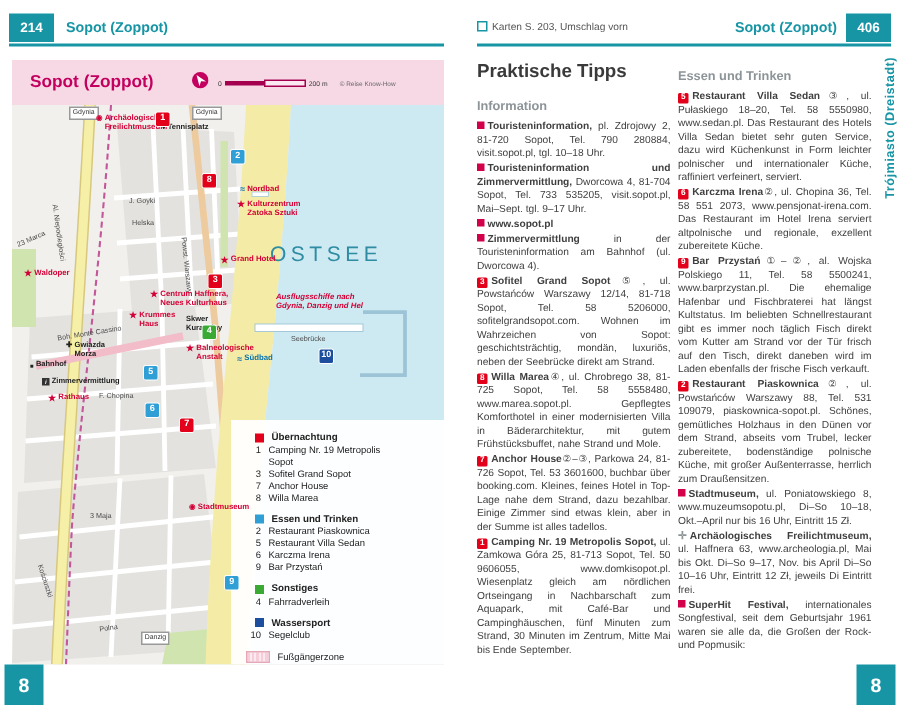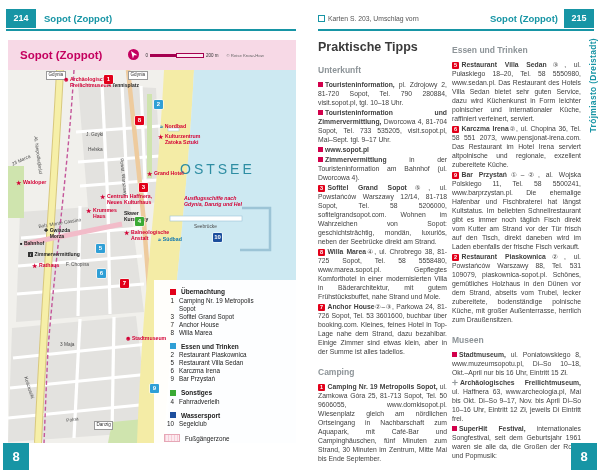--- a/index.html
+++ b/index.html
@@ -87,21 +87,21 @@
 </style>
 </head>
 <body>
 
 <div class="pagenum-box" style="left:6px;top:9px;">214</div>
 <div class="header-title" style="left:44px;top:9px;">Sopot (Zoppot)</div>
 <div class="header-rule" style="left:6px;top:29px;width:290px;"></div>
 
 <div class="header-note" style="left:318px;top:9px;"><span class="map-ref-icon"></span><span>Karten S. 203, Umschlag vorn</span></div>
 <div class="header-title" style="right:42px;top:9px;">Sopot (Zoppot)</div>
-<div class="pagenum-box" style="right:6px;top:9px;">215</div>
+<div class="pagenum-box" style="right:6px;top:9px;">406</div>
 <div class="header-rule" style="left:318px;top:29px;width:276px;"></div>
 
 <div class="map-wrap">
   <div class="map-titlebar">
     <span class="map-title">Sopot (Zoppot)</span>
     <span class="compass">
       <svg width="11" height="11">
           <circle cx="5.5" cy="5.5" r="5.5" fill="#c4005f"></circle>
           <path d="M5.5,1.2 L8.2,8.4 L5.5,6.4 L2.8,8.4 Z" fill="#ffffff" transform="rotate(-35 5.5 5.5)"></path>
         </svg>
@@ -358,38 +358,36 @@
       <div class="mmark" style="left: 88px; top: 174px; background: rgb(47, 159, 214);">5</div>
       <div class="mmark" style="left: 89px; top: 199px; background: rgb(47, 159, 214);">6</div>
       <div class="mmark" style="left: 112px; top: 209px; background: rgb(226, 0, 26);">7</div>
       <div class="mmark" style="left: 205px; top: 163px; background: rgb(28, 78, 157);">10</div>
       <div class="mmark" style="left: 142px; top: 314px; background: rgb(47, 159, 214);">9</div>
     </div>
 </div>
 
 <div class="col" style="left:318px;">
     <h1>Praktische Tipps</h1>
-    <h2>Unterkunft</h2>
+    <h2>Information</h2>
     <p class="entry"><span class="bullet-square"></span><b>Touristeninformation,</b> pl. Zdrojowy 2, 81-720 Sopot, Tel. 790 280884, visit.sopot.pl, tgl. 10–18 Uhr.</p>
     <p class="entry"><span class="bullet-square"></span><b>Touristeninformation und Zimmervermittlung,</b> Dworcowa 4, 81-704 Sopot, Tel. 733 535205, visit.sopot.pl, Mai–Sept. tgl. 9–17 Uhr.</p>
     <p class="entry"><span class="bullet-square"></span><b>www.sopot.pl</b></p>
     <p class="entry"><span class="bullet-square"></span><b>Zimmervermittlung</b> in der Touristeninformation am Bahnhof (ul. Dworcowa 4).</p>
     <p class="entry"><span class="num-box">3</span><b>Sofitel Grand Sopot</b><span class="cat">⑤</span>, ul. Powstańców Warszawy 12/14, 81-718 Sopot, Tel. 58 5206000, sofitelgrandsopot.com. Wohnen im Wahrzeichen von Sopot: geschichtsträchtig, mondän, luxuriös, neben der Seebrücke direkt am Strand.</p>
     <p class="entry"><span class="num-box">8</span><b>Willa Marea</b><span class="cat">④</span>, ul. Chrobrego 38, 81-725 Sopot, Tel. 58 5558480, www.marea.sopot.pl. Gepflegtes Komforthotel in einer modernisierten Villa in Bäderarchitektur, mit gutem Frühstücksbuffet, nahe Strand und Mole.</p>
     <p class="entry"><span class="num-box">7</span><b>Anchor House</b><span class="cat">②–③</span>, Parkowa 24, 81-726 Sopot, Tel. 53 3601600, buchbar über booking.com. Kleines, feines Hotel in Top-Lage nahe dem Strand, dazu bezahlbar. Einige Zimmer sind etwas klein, aber in der Summe ist alles tadellos.</p>
-    <h2>Camping</h2>
     <p class="entry"><span class="num-box">1</span><b>Camping Nr. 19 Metropolis Sopot,</b> ul. Zamkowa Góra 25, 81-713 Sopot, Tel. 50 9606055, www.domkisopot.pl. Wiesenplatz gleich am nördlichen Ortseingang in Nachbarschaft zum Aquapark, mit Café-Bar und Campinghäuschen, fünf Minuten zum Strand, 30 Minuten im Zentrum, Mitte Mai bis Ende September.</p>
   </div>
 <div class="col" style="left:452px;padding-top:5px;">
     <h2>Essen und Trinken</h2>
     <p class="entry"><span class="num-box">5</span><b>Restaurant Villa Sedan</b><span class="cat">③</span>, ul. Pułaskiego 18–20, Tel. 58 5550980, www.sedan.pl. Das Restaurant des Hotels Villa Sedan bietet sehr guten Service, dazu wird Küchenkunst in Form leichter polnischer und internationaler Küche, raffiniert verfeinert, serviert.</p>
     <p class="entry"><span class="num-box">6</span><b>Karczma Irena</b><span class="cat">②</span>, ul. Chopina 36, Tel. 58 551 2073, www.pensjonat-irena.com. Das Restaurant im Hotel Irena serviert altpolnische und regionale, exzellent zubereitete Küche.</p>
     <p class="entry"><span class="num-box">9</span><b>Bar Przystań</b><span class="cat">①–②</span>, al. Wojska Polskiego 11, Tel. 58 5500241, www.barprzystan.pl. Die ehemalige Hafenbar und Fischbraterei hat längst Kultstatus. Im beliebten Schnellrestaurant gibt es immer noch täglich Fisch direkt vom Kutter am Strand vor der Tür frisch auf den Tisch, direkt daneben wird im Laden ebenfalls der frische Fisch verkauft.</p>
     <p class="entry"><span class="num-box">2</span><b>Restaurant Piaskownica</b><span class="cat">②</span>, ul. Powstańców Warszawy 88, Tel. 531 109079, piaskownica-sopot.pl. Schönes, gemütliches Holzhaus in den Dünen vor dem Strand, abseits vom Trubel, lecker zubereitete, bodenständige polnische Küche, mit großer Außenterrasse, herrlich zum Draußensitzen.</p>
-    <h2>Museen</h2>
     <p class="entry"><span class="bullet-square"></span><b>Stadtmuseum,</b> ul. Poniatowskiego 8, www.muzeumsopotu.pl, Di–So 10–18, Okt.–April nur bis 16 Uhr, Eintritt 15 Zł.</p>
     <p class="entry"><span class="sight-glyph">✛</span><b>Archäologisches Freilichtmuseum,</b> ul. Haffnera 63, www.archeologia.pl, Mai bis Okt. Di–So 9–17, Nov. bis April Di–So 10–16 Uhr, Eintritt 12 Zł, jeweils Di Eintritt frei.</p>
     <p class="entry"><span class="bullet-square"></span><b>SuperHit Festival,</b> internationales Songfestival, seit dem Geburtsjahr 1961 waren sie alle da, die Großen der Rock- und Popmusik: </p>
   </div>
 
 <div class="side-tab">Trójmiasto (Dreistadt)</div>
 <div class="chapter-box" style="left:3px;">8</div>
 <div class="chapter-box" style="right:3px;">8</div>
 
 </body></html>

